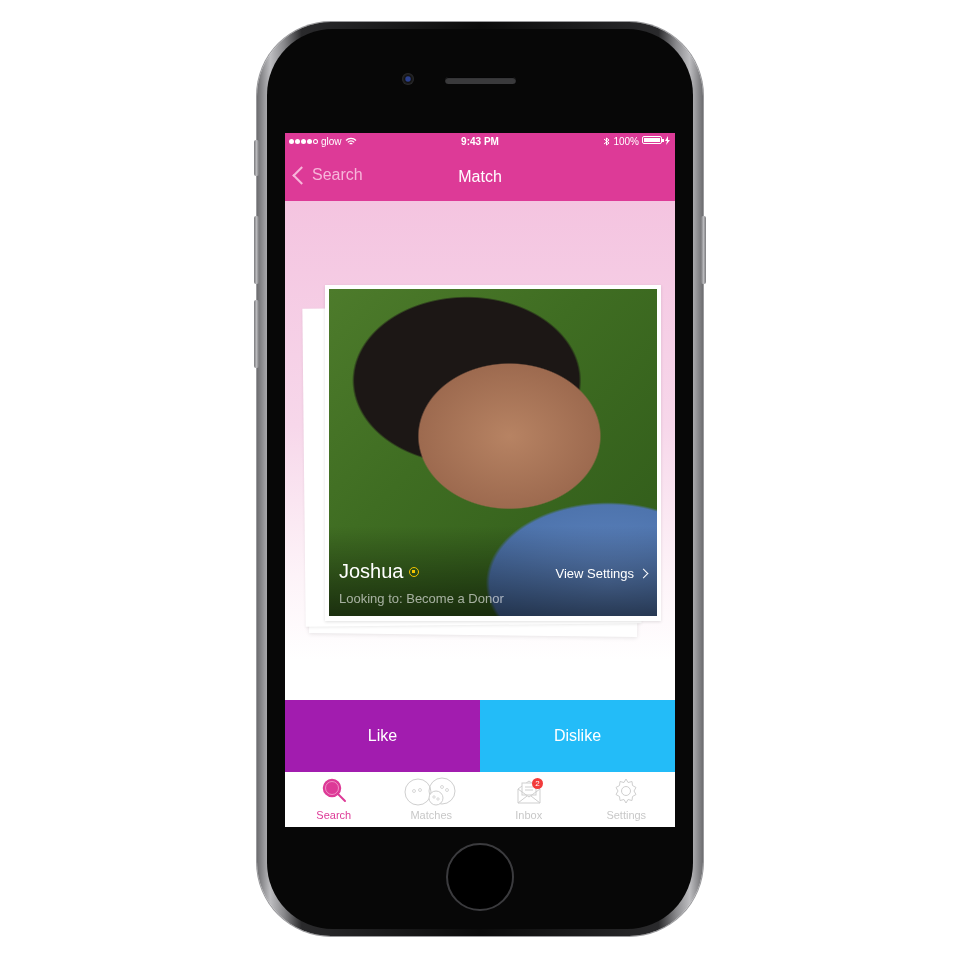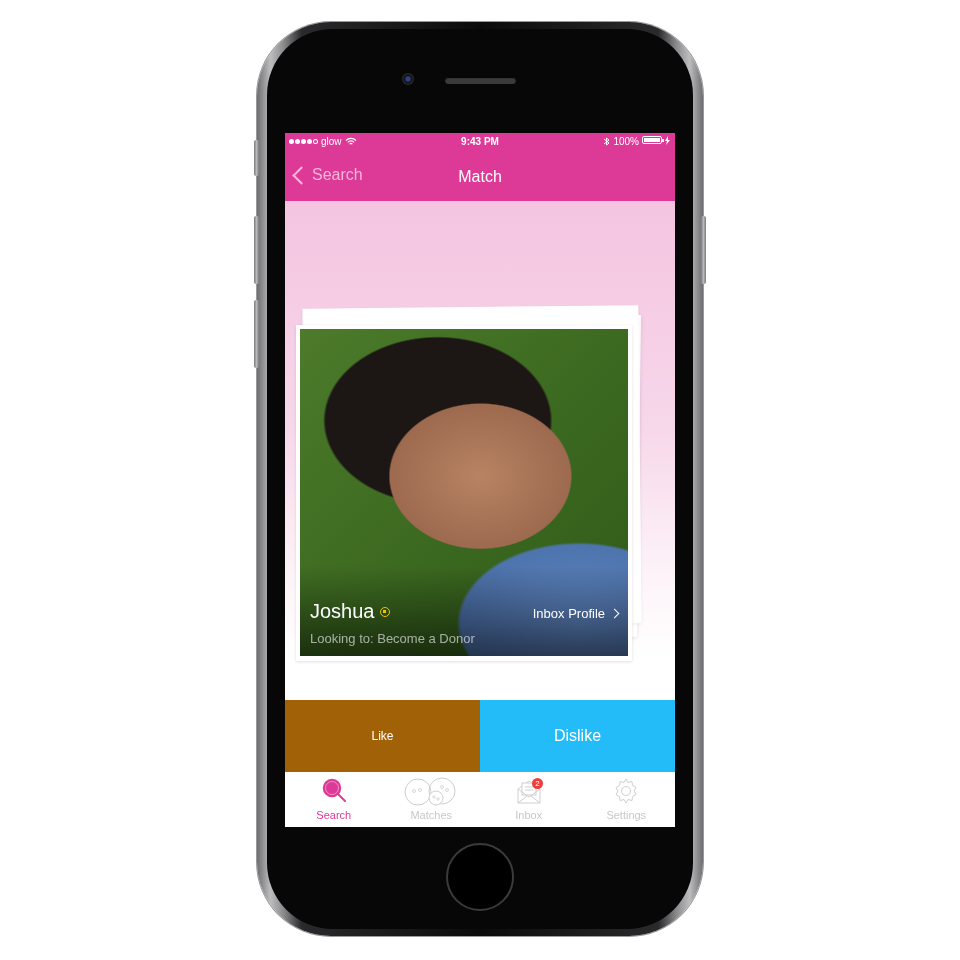--- a/index.html
+++ b/index.html
@@ -30,36 +30,36 @@
 
   .navbar { position:absolute; left:0; top:20px; width:390px; height:48px; background:#dd3a97; color:#fff; }
   .back-btn { position:absolute; left:6px; top:13px; display:flex; align-items:center; gap:4px; color:#f7b6da; font-size:16px; cursor:pointer; }
   .back-chevron { width:11px; height:11px; border-left:2px solid #f7b6da; border-bottom:2px solid #f7b6da; transform:rotate(45deg); margin-left:4px; }
   .nav-title { position:absolute; left:0; right:0; top:15px; text-align:center; font-size:16px; font-weight:normal; }
 
   .content { position:absolute; left:0; top:68px; width:390px; height:499px; background:linear-gradient(180deg,#f4c4e0 0%,#f7d7ea 45%,#fdf3f8 75%,#ffffff 92%); }
 
   .card-back1 { position:absolute; left:19px; top:106px; width:336px; height:318px; background:#fff; transform:rotate(-0.6deg); box-shadow:0 1px 3px rgba(0,0,0,0.08); }
   .card-back2 { position:absolute; left:26px; top:112px; width:328px; height:322px; background:#fff; transform:rotate(0.7deg); box-shadow:0 1px 4px rgba(0,0,0,0.1); }
-  .card { position:absolute; left:11px; top:84px; width:336px; height:336px; background:#fff; box-shadow:0 1px 3px rgba(0,0,0,0.12);margin-top:40px; }
+  .card { position:absolute; left:40px; top:84px; width:336px; height:336px; background:#fff; box-shadow:0 1px 3px rgba(0,0,0,0.12); }
   .photo { position:absolute; left:4px; top:4px; width:328px; height:327px; overflow:hidden;
     background:radial-gradient(ellipse 50% 40% at 55% 45%, #b78363 0%, #9d6a4f 55%, transparent 56%),
                radial-gradient(ellipse 38% 28% at 42% 28%, #1c1715 0%, #1c1715 90%, transparent 92%),
                radial-gradient(ellipse 60% 40% at 85% 90%, #5f86c2 0%, #4e74ad 60%, transparent 62%),
                linear-gradient(135deg,#4d7b2b 0%,#3f6d22 40%,#2f5a19 100%); }
   .photo-shade { position:absolute; left:0; right:0; bottom:0; height:90px; background:linear-gradient(180deg,rgba(0,0,0,0) 0%,rgba(0,0,0,0.55) 100%); }
   .name { position:absolute; left:10px; bottom:33px; color:#fff; font-size:20px; display:flex; align-items:center; gap:5px; }
   .badge-icon { width:10px; height:10px; border-radius:50%; border:1.5px solid #f2c400; position:relative; box-sizing:border-box; }
   .badge-icon:after { content:""; position:absolute; left:2px; top:2px; width:3px; height:3px; background:#f2c400; }
   .looking { position:absolute; left:10px; bottom:10px; color:rgba(255,255,255,0.6); font-size:13px; }
   .view-profile { position:absolute; right:10px; bottom:35px; color:#fff; font-size:13px; display:flex; align-items:center; gap:6px; cursor:pointer; }
   .vp-chevron { width:6px; height:6px; border-right:1.5px solid #fff; border-top:1.5px solid #fff; transform:rotate(45deg); }
 
   .actions { position:absolute; left:0; top:567px; width:390px; height:72px; display:flex; }
-  .like-btn { flex:0 0 195px; background:#a16207; color:#fff; font-size:12px; display:flex; align-items:center; justify-content:center; cursor:pointer; }
+  .like-btn { flex:0 0 195px; background:#a21caf; color:#fff; font-size:16px; display:flex; align-items:center; justify-content:center; cursor:pointer; }
   .dislike-btn { flex:0 0 195px; background:#23bcf8; color:#fff; font-size:16px; display:flex; align-items:center; justify-content:center; cursor:pointer; }
 
   .tabbar { position:absolute; left:0; top:639px; width:390px; height:55px; background:#fff; display:flex; }
   .tab { flex:1; position:relative; text-align:center; cursor:pointer; }
   .tab-label { position:absolute; left:0; right:0; top:37px; font-size:11px; color:#c8c8c8; }
   .tab.active .tab-label { color:#dd3a97; }
   .tab-icon { position:absolute; left:50%; top:5px; transform:translateX(-50%); }
   .inbox-badge { position:absolute; left:52px; top:6px; width:11px; height:11px; border-radius:50%; background:#f23b3b; color:#fff; font-size:8px; line-height:11px; text-align:center; }
 </style>
 </head>
@@ -119,21 +119,21 @@
     <div class="card-back1"></div>
     <div class="card">
       <div class="photo">
         <div class="photo-shade"></div>
         <div class="name">
           <span>Joshua</span>
           <span class="badge-icon"></span>
         </div>
         <div class="looking">Looking to: Become a Donor</div>
         <div class="view-profile">
-          <span>Inbox Profile</span>
+          <span>View Settings</span>
           <span class="vp-chevron"></span>
         </div>
       </div>
     </div>
   </div>
 
   <div class="actions">
     <div class="like-btn">Like</div>
     <div class="dislike-btn">Dislike</div>
   </div>

